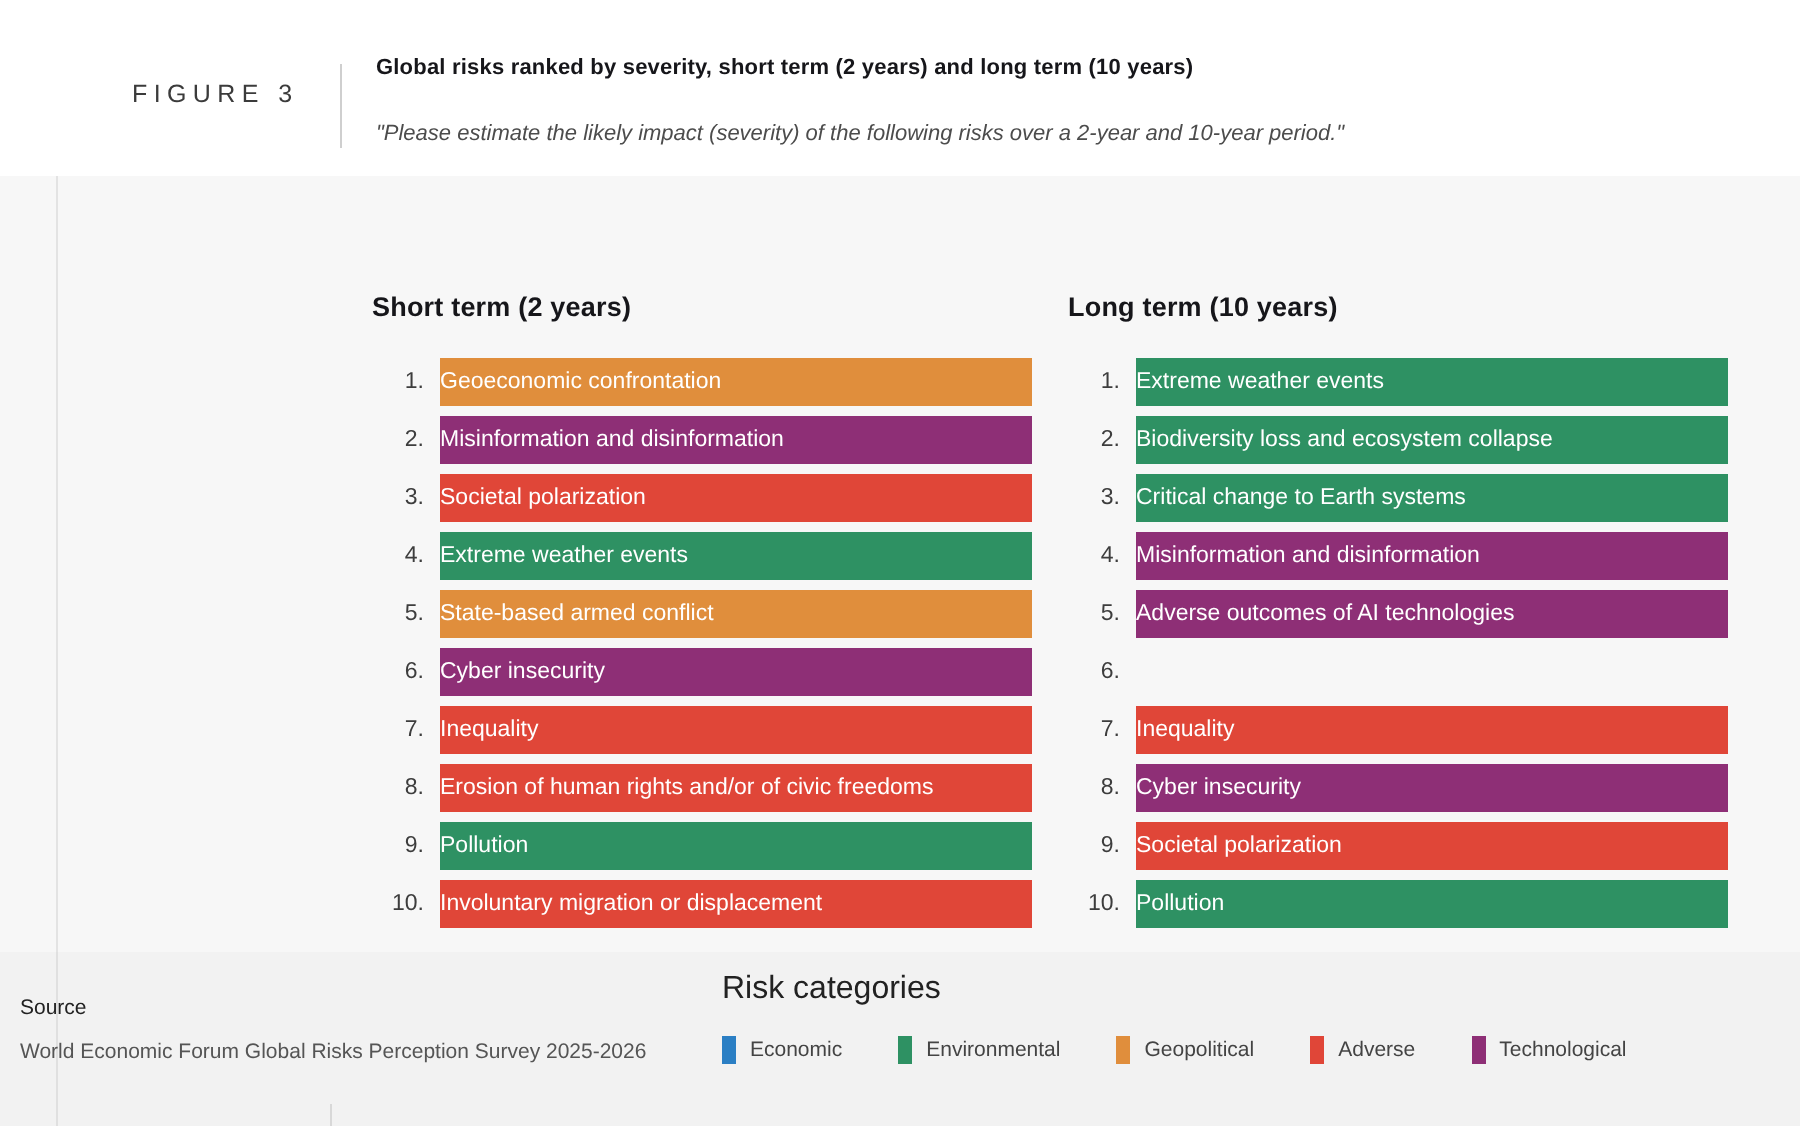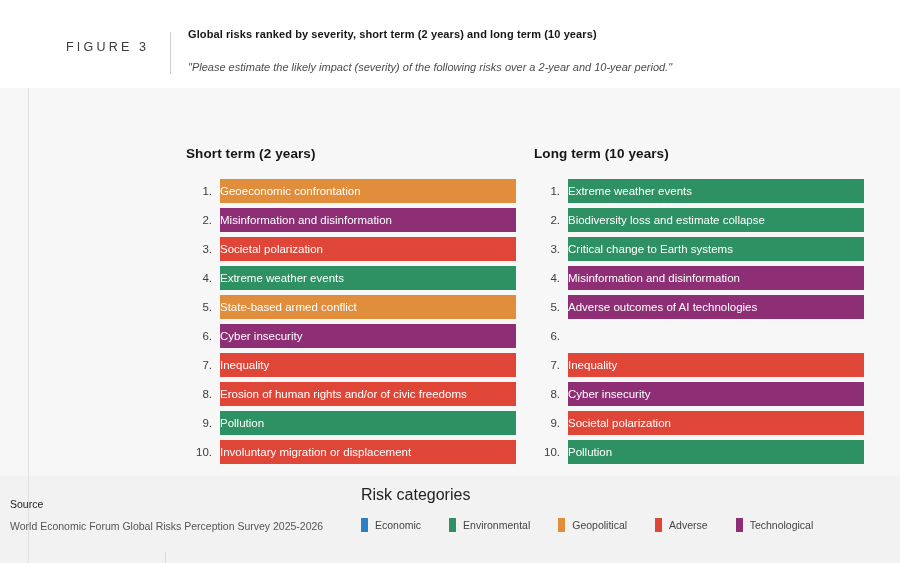--- a/index.html
+++ b/index.html
@@ -260,21 +260,21 @@
 
     <div class="col col-right">
       <div class="col-title">Long term (10 years)</div>
       <div id="rows-right">
           <div class="row">
             <div class="rank">1.</div>
             <div class="bar" style="background: rgb(46, 145, 99);">Extreme weather events</div>
           </div>
           <div class="row">
             <div class="rank">2.</div>
-            <div class="bar" style="background: rgb(46, 145, 99);">Biodiversity loss and estimate collapse</div>
+            <div class="bar" style="background: rgb(46, 145, 99);">Biodiversity loss and ecosystem collapse</div>
           </div>
           <div class="row">
             <div class="rank">3.</div>
             <div class="bar" style="background: rgb(46, 145, 99);">Critical change to Earth systems</div>
           </div>
           <div class="row">
             <div class="rank">4.</div>
             <div class="bar" style="background: rgb(142, 47, 118);">Misinformation and disinformation</div>
           </div>
           <div class="row">

